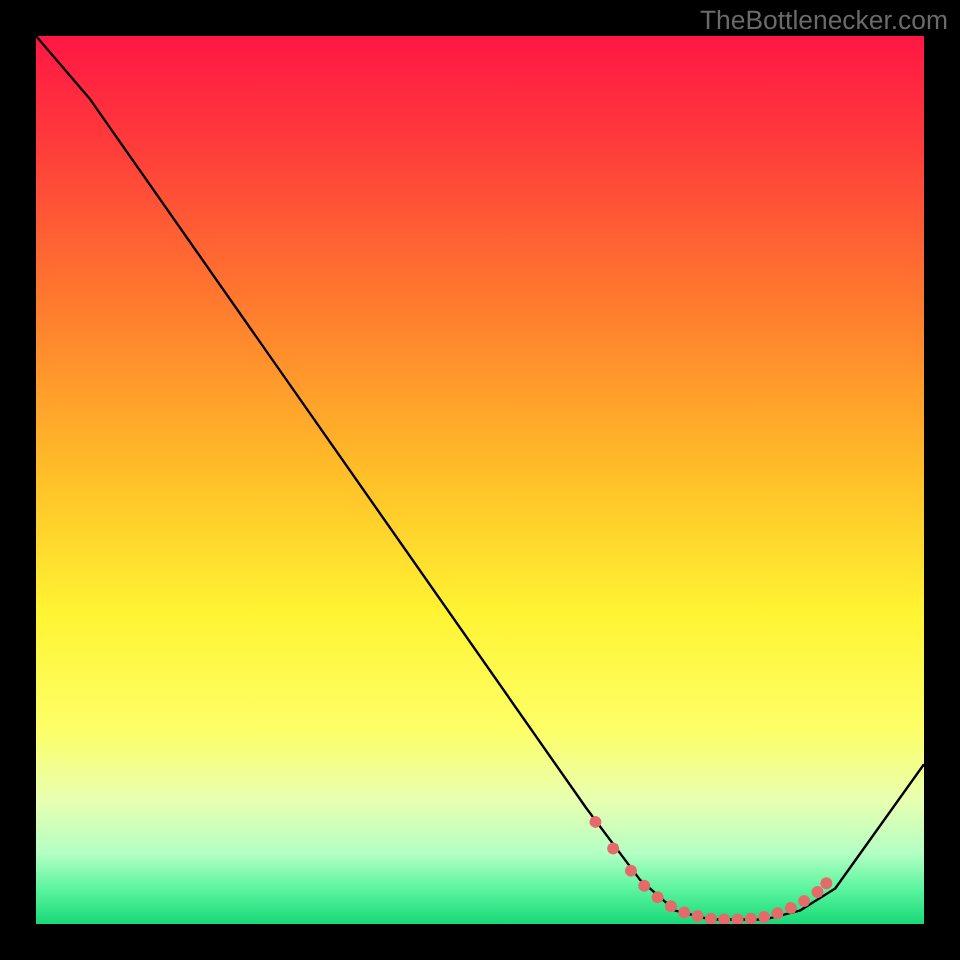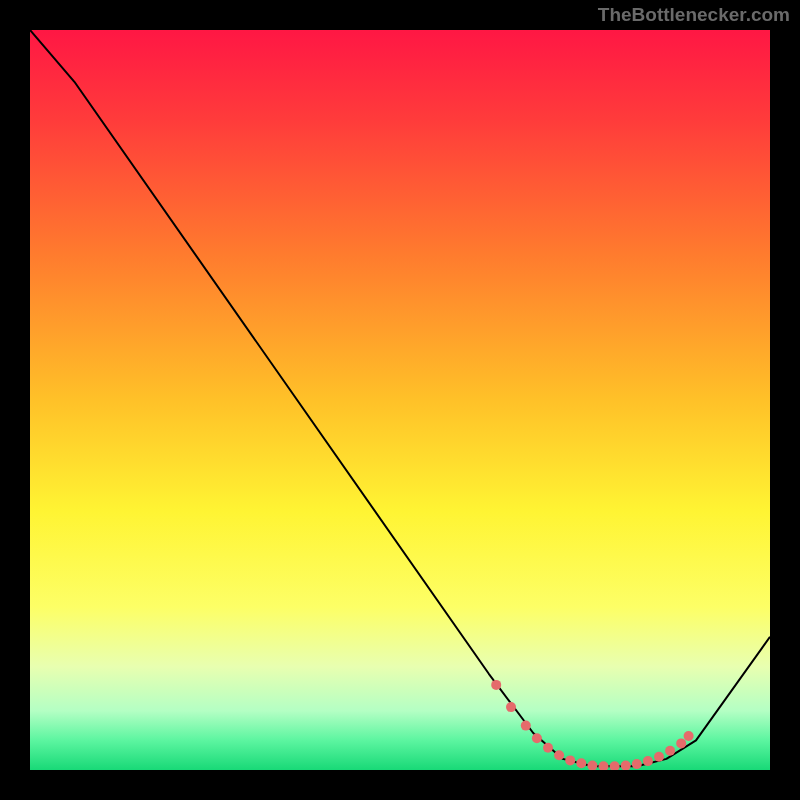--- a/index.html
+++ b/index.html
@@ -8,22 +8,22 @@
     width: 800px;
     height: 800px;
     background: #000;
     font-family: Arial, sans-serif;
     position: relative;
   }
   .watermark {
     position: absolute;
     top: 4px;
     right: 10px;
-    font-size: 19px;
-    font-weight: bold;
+    font-size: 22px;
+    font-weight: normal;
     color: #6a6a6a;
     z-index: 10;
   }
   .plot-area {
     position: absolute;
     left: 30px;
     top: 30px;
     width: 740px;
     height: 740px;
   }

